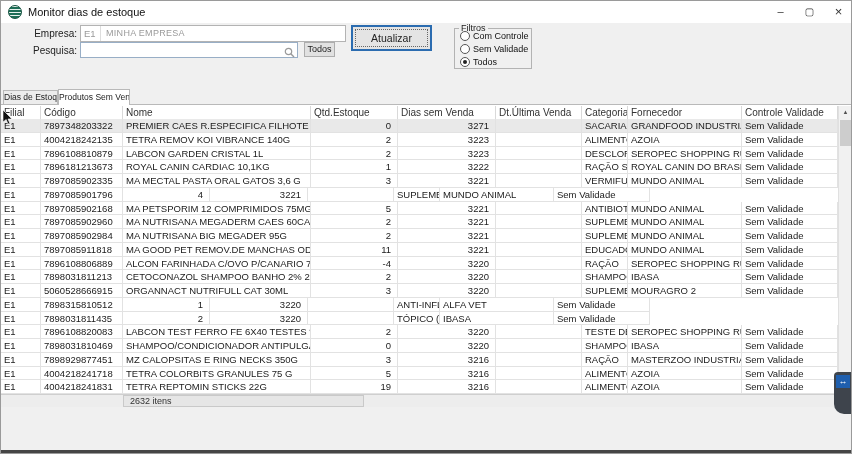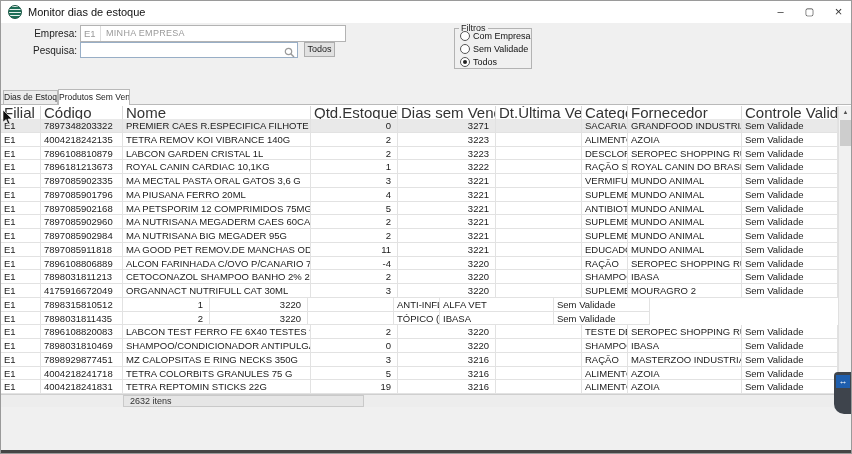--- a/index.html
+++ b/index.html
@@ -49,21 +49,21 @@
        border:1px solid #b9b9b9;border-bottom:none;box-sizing:border-box;white-space:nowrap;
        overflow:hidden;z-index:1;}
   .tab.t0{left:2px;top:89px;width:55px;height:14px;line-height:13px;}
   .tab.t1{left:57px;top:88px;width:72px;height:16px;line-height:15px;}
   .tab.active{background:#fff;z-index:3;}
   
   .panel{position:absolute;left:0;top:103px;width:100%;height:301px;background:#fff;
          border-top:1px solid #b9b9b9;z-index:2;}
   .ghead{position:absolute;left:0;top:1px;height:13px;display:flex;border-bottom:1px solid #cfcfcf;
          background:#fff;width:837px;}
-  .hc{box-sizing:border-box;border-right:1px solid #d9d9d9;font-size:15px;color:#333;
+  .hc{box-sizing:border-box;border-right:1px solid #d9d9d9;font-size:10px;color:#333;
       padding:0 3px;line-height:13px;white-space:nowrap;overflow:hidden;}
   .gbody{position:absolute;left:0;top:14px;width:837px;}
   .gr{display:flex;height:13.75px;background:#fff;}
   .gr.sel{background:#e9e9e9;}
   .gc{box-sizing:border-box;border-right:1px solid #e2e2e2;border-bottom:1px solid #e2e2e2;
       font-size:9.5px;line-height:13px;padding:0 3px;white-space:nowrap;overflow:hidden;color:#1a1a1a;}
   .gc.num{text-align:right;padding-right:6px;}
   .gfoot{position:absolute;left:0;top:289px;width:837px;height:12px;background:#ededed;
          border-top:1px solid #cfcfcf;}
   .count-cell{position:absolute;left:122px;top:0;width:241px;height:12px;background:#e6e6e6;
@@ -104,26 +104,27 @@
 
   <div class="lbl" style="left:28px;top:44px;">Pesquisa:</div>
   <input class="search-input" type="text" value="" style="">
   <div class="search-btn">
     <svg width="11" height="11" viewBox="0 0 11 11">
         <circle cx="4.5" cy="4.5" r="3.2" fill="none" stroke="#9a9a9a" stroke-width="1.2"></circle>
         <line x1="7" y1="7" x2="10" y2="10" stroke="#9a9a9a" stroke-width="1.4"></line>
       </svg>
   </div>
   <div class="btn btn-limpar">Todos</div>
+  <div class="btn btn-atualizar">Atualizar</div>
 
   <div class="grp">
     <div class="grp-title">Filtros</div>
     <div class="radio-row">
       <span class="radio"></span>
-      <span class="radio-lbl">Com Empresa</span>
+      <span class="radio-lbl">Com Controle</span>
     </div>
     <div class="radio-row">
       <span class="radio"></span>
       <span class="radio-lbl">Sem Validade</span>
     </div>
     <div class="radio-row checked">
       <span class="radio"></span>
       <span class="radio-lbl">Todos</span>
     </div>
   </div>
@@ -196,21 +197,20 @@
           <div class="gc num" style="width: 87px;">3</div>
           <div class="gc num" style="width: 98px;">3221</div>
           <div class="gc" style="width: 86px;"></div>
           <div class="gc" style="width: 46px;">VERMIFUGO</div>
           <div class="gc" style="width: 114px;">MUNDO ANIMAL</div>
           <div class="gc" style="width: 96px;">Sem Validade</div>
         </div>
         <div class="gr">
           <div class="gc" style="width: 40px;">E1</div>
           <div class="gc" style="width: 82px;">7897085901796</div>
-          <div class="gc" style="width: 188px;">MA PIUSANA FERRO 20ML</div>
           <div class="gc num" style="width: 87px;">4</div>
           <div class="gc num" style="width: 98px;">3221</div>
           <div class="gc" style="width: 86px;"></div>
           <div class="gc" style="width: 46px;">SUPLEMENT</div>
           <div class="gc" style="width: 114px;">MUNDO ANIMAL</div>
           <div class="gc" style="width: 96px;">Sem Validade</div>
         </div>
         <div class="gr">
           <div class="gc" style="width: 40px;">E1</div>
           <div class="gc" style="width: 82px;">7897085902168</div>
@@ -272,21 +272,21 @@
           <div class="gc" style="width: 188px;">CETOCONAZOL SHAMPOO BANHO 2% 200ML</div>
           <div class="gc num" style="width: 87px;">2</div>
           <div class="gc num" style="width: 98px;">3220</div>
           <div class="gc" style="width: 86px;"></div>
           <div class="gc" style="width: 46px;">SHAMPOO D</div>
           <div class="gc" style="width: 114px;">IBASA</div>
           <div class="gc" style="width: 96px;">Sem Validade</div>
         </div>
         <div class="gr">
           <div class="gc" style="width: 40px;">E1</div>
-          <div class="gc" style="width: 82px;">4175916672049</div>
+          <div class="gc" style="width: 82px;">5060528666915</div>
           <div class="gc" style="width: 188px;">ORGANNACT NUTRIFULL CAT 30ML</div>
           <div class="gc num" style="width: 87px;">3</div>
           <div class="gc num" style="width: 98px;">3220</div>
           <div class="gc" style="width: 86px;"></div>
           <div class="gc" style="width: 46px;">SUPLEMENT</div>
           <div class="gc" style="width: 114px;">MOURAGRO 2</div>
           <div class="gc" style="width: 96px;">Sem Validade</div>
         </div>
         <div class="gr">
           <div class="gc" style="width: 40px;">E1</div>

